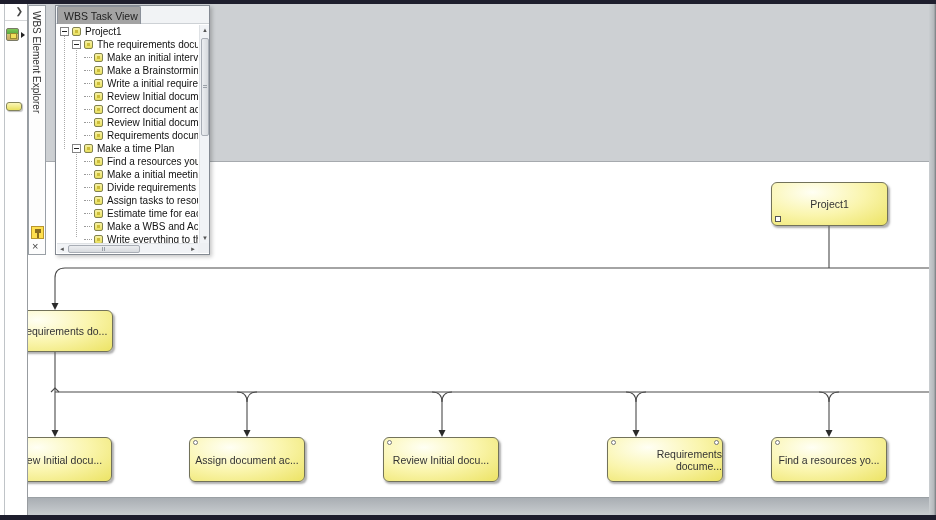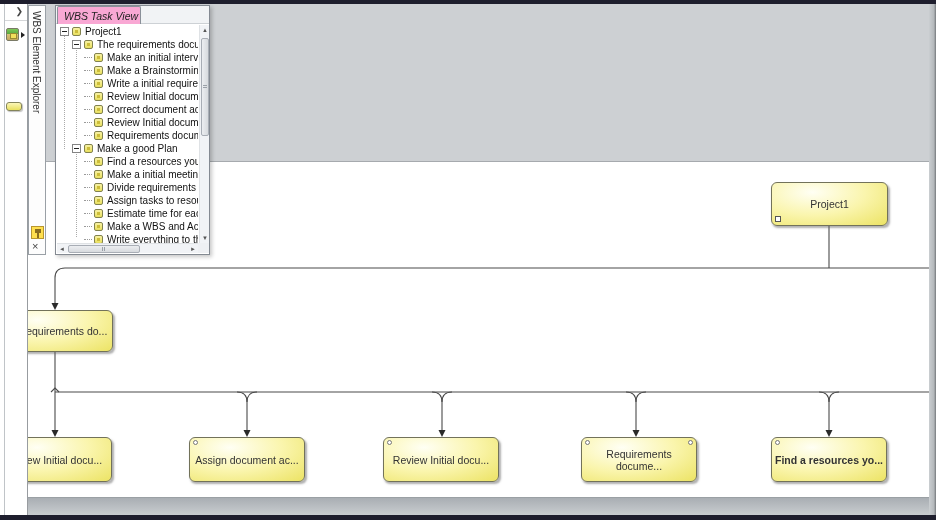--- a/index.html
+++ b/index.html
@@ -40,42 +40,42 @@
   svg.connector-layer polygon { fill:#2a2a2a; }
 
   
   .node { position:absolute; display:flex; align-items:center; justify-content:center;
           font-size:10.5px; color:#333; text-align:center;
           background:radial-gradient(ellipse at 35% 22%, #fffff4 0%, #faf5ad 50%, #ece364 100%);
           border:1px solid #72725a; border-radius:6px; box-shadow:1.5px 2px 2px rgba(100,100,100,.5); cursor:move; }
   .node-project   { left:743px; top:178px; width:117px; height:44px; }
   .node-reqdoc    { left:-32px; top:306px; width:117px; height:42px; }
   .leaf           { top:433px; width:116px; height:45px; }
-  .leaf-1 { left:-32px; } .leaf-2 { left:161px; } .leaf-3 { left:355px; } .leaf-4 { left:553px; } .leaf-5 { left:743px;font-weight:bold; }
+  .leaf-1 { left:-32px; } .leaf-2 { left:161px; } .leaf-3 { left:355px; } .leaf-4 { left:579px;text-align:right; } .leaf-5 { left:743px; }
   .sq-handle { position:absolute; left:3px; bottom:3px; width:6px; height:6px; background:#fff; border:1px solid #555; }
   .circ { position:absolute; top:2px; width:5px; height:5px; border:1px solid #777; border-radius:50%; background:#fff; }
   .circ-l { left:3px; } .circ-r { right:3px; }
 
   
   .explorer-strip { position:absolute; left:28px; top:5px; width:18px; height:250px; background:#fdfdfd;
               border:1px solid #9aa0a6; z-index:25; }
   .explorer-title { position:absolute; left:2px; top:5px; writing-mode:vertical-rl; font-size:10px; color:#333; white-space:nowrap; }
   .pin-btn { position:absolute; left:2px; top:220px; width:13px; height:13px; background:#ffdf4e;
               border:1px solid #b8962e; cursor:pointer; }
   .pin-btn::before { content:""; position:absolute; left:3px; top:2px; width:6px; height:4px; background:#8a6d1f; }
   .pin-btn::after  { content:""; position:absolute; left:5px; top:6px; width:2px; height:5px; background:#8a6d1f; }
   .close-btn { position:absolute; left:3px; top:235px; font-size:11px; line-height:11px; color:#444; cursor:pointer; }
 
   
   .task-panel { position:absolute; left:55px; top:5px; width:155px; height:250px; background:#fff;
               border:1px solid #848a92; box-shadow:2px 2px 4px rgba(0,0,0,.22); z-index:30; }
   .panel-tabs { position:absolute; left:0; top:0; right:0; height:18px; background:#f1f3f5; border-bottom:1px solid #cdd1d5; }
-  .panel-tab  { position:absolute; left:1px; top:0; width:84px; height:18px; background:#f9a8d4;
+  .panel-tab  { position:absolute; left:1px; top:0; width:84px; height:18px; background:#a3a3a3;
               border:1px solid #8a9099; border-bottom:none; border-radius:2px 2px 0 0;
-              font-size:10.5px; color:#222; padding:3px 0 0 6px; cursor:pointer;font-style:italic; }
+              font-size:10.5px; color:#222; padding:3px 0 0 6px; cursor:pointer; }
 
   .tree-area { position:absolute; left:1px; top:19px; right:11px; bottom:11px; background:#fff; overflow:hidden; }
   .tree-row { position:relative; height:13px; display:flex; align-items:center; font-size:10px; color:#111;
               white-space:nowrap; overflow:hidden; cursor:default; }
   .lvl-0 { padding-left:3px; } .lvl-1 { padding-left:15px; } .lvl-2 { padding-left:27px; }
   .expander { flex:0 0 auto; width:9px; height:9px; border:1px solid #848484; background:#fff; position:relative; margin-right:3px; }
   .expander::after { content:""; position:absolute; left:1px; right:1px; top:3px; height:1px; background:#222; }
   .stub { flex:0 0 auto; width:8px; height:1px; border-top:1px dotted #9a9a9a; margin-right:2px; }
   .node-icon { flex:0 0 auto; width:9px; height:9px; border:1px solid #82824e; border-radius:2px;
               background:linear-gradient(#f8f2a4,#e8df5e); margin-right:4px; position:relative; }
@@ -236,21 +236,21 @@
           <span class="tree-label">Review Initial documen</span>
         </div>
         <div class="tree-row lvl-2">
           <span class="stub"></span>
           <span class="node-icon"></span>
           <span class="tree-label">Requirements documen</span>
         </div>
         <div class="tree-row lvl-1">
           <span class="expander"></span>
           <span class="node-icon"></span>
-          <span class="tree-label">Make a good Plan</span>
+          <span class="tree-label">Make a time Plan</span>
         </div>
         <div class="tree-row lvl-2">
           <span class="stub"></span>
           <span class="node-icon"></span>
           <span class="tree-label">Find a resources you w</span>
         </div>
         <div class="tree-row lvl-2">
           <span class="stub"></span>
           <span class="node-icon"></span>
           <span class="tree-label">Make a initial meeting</span>

